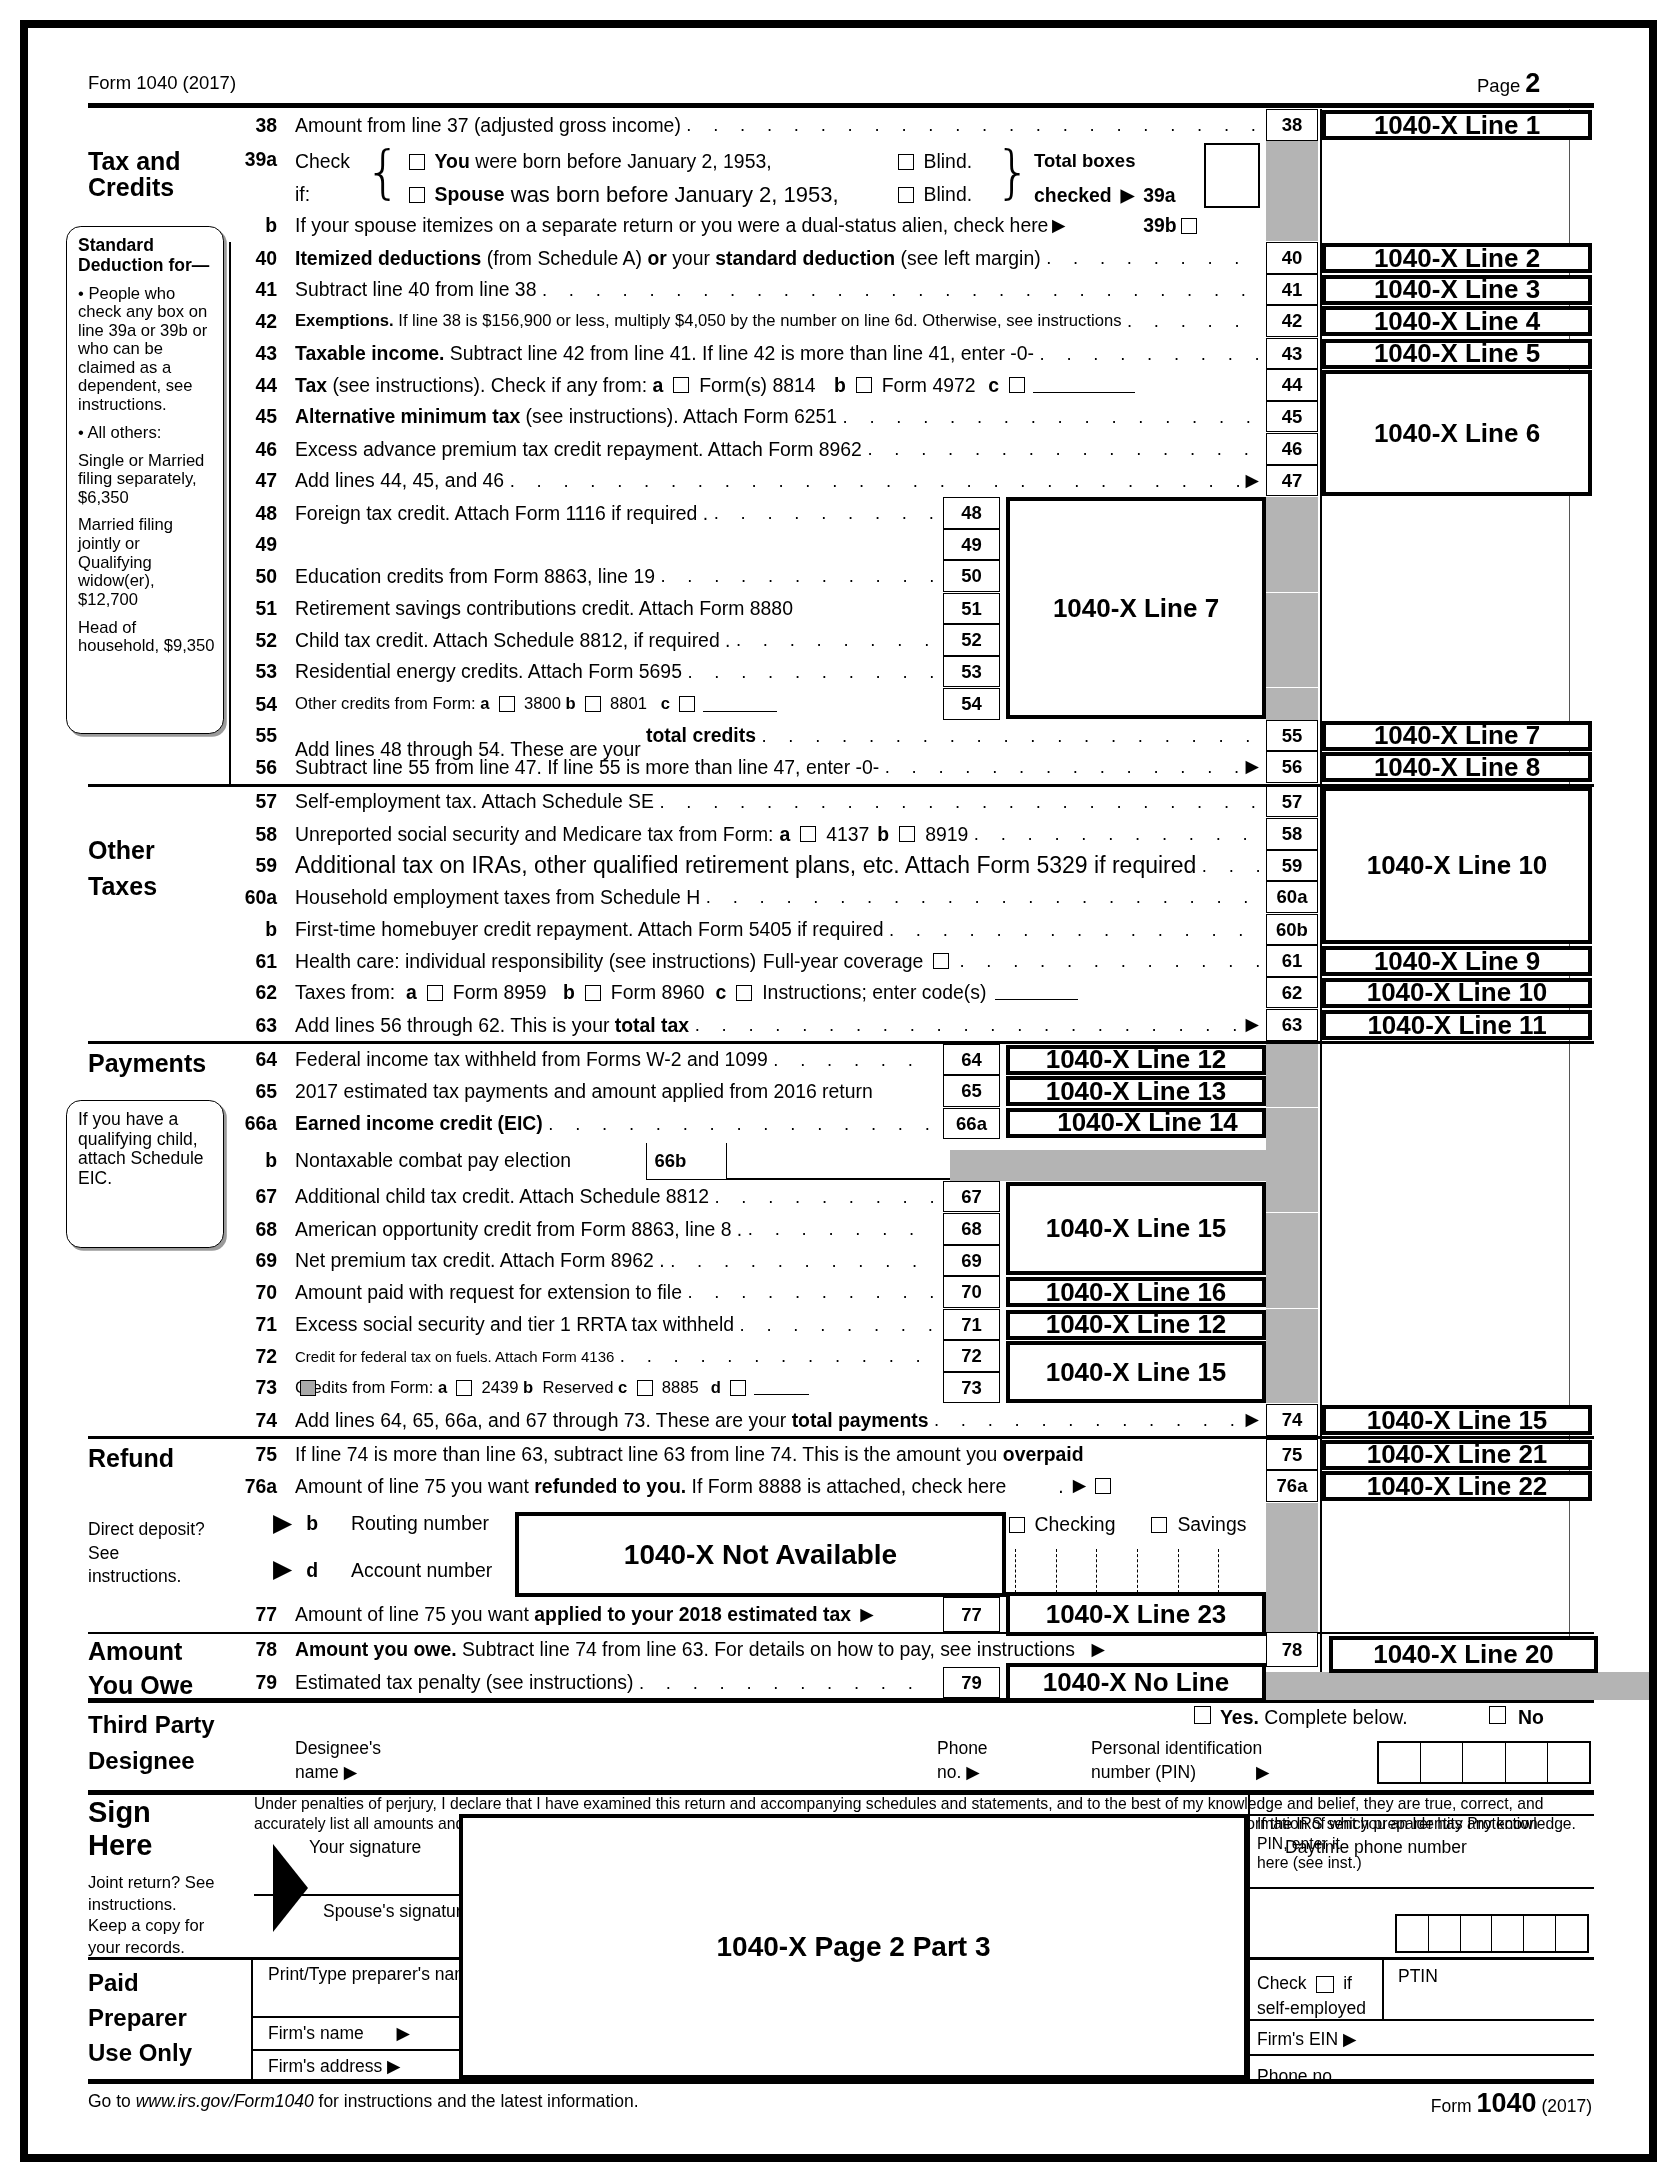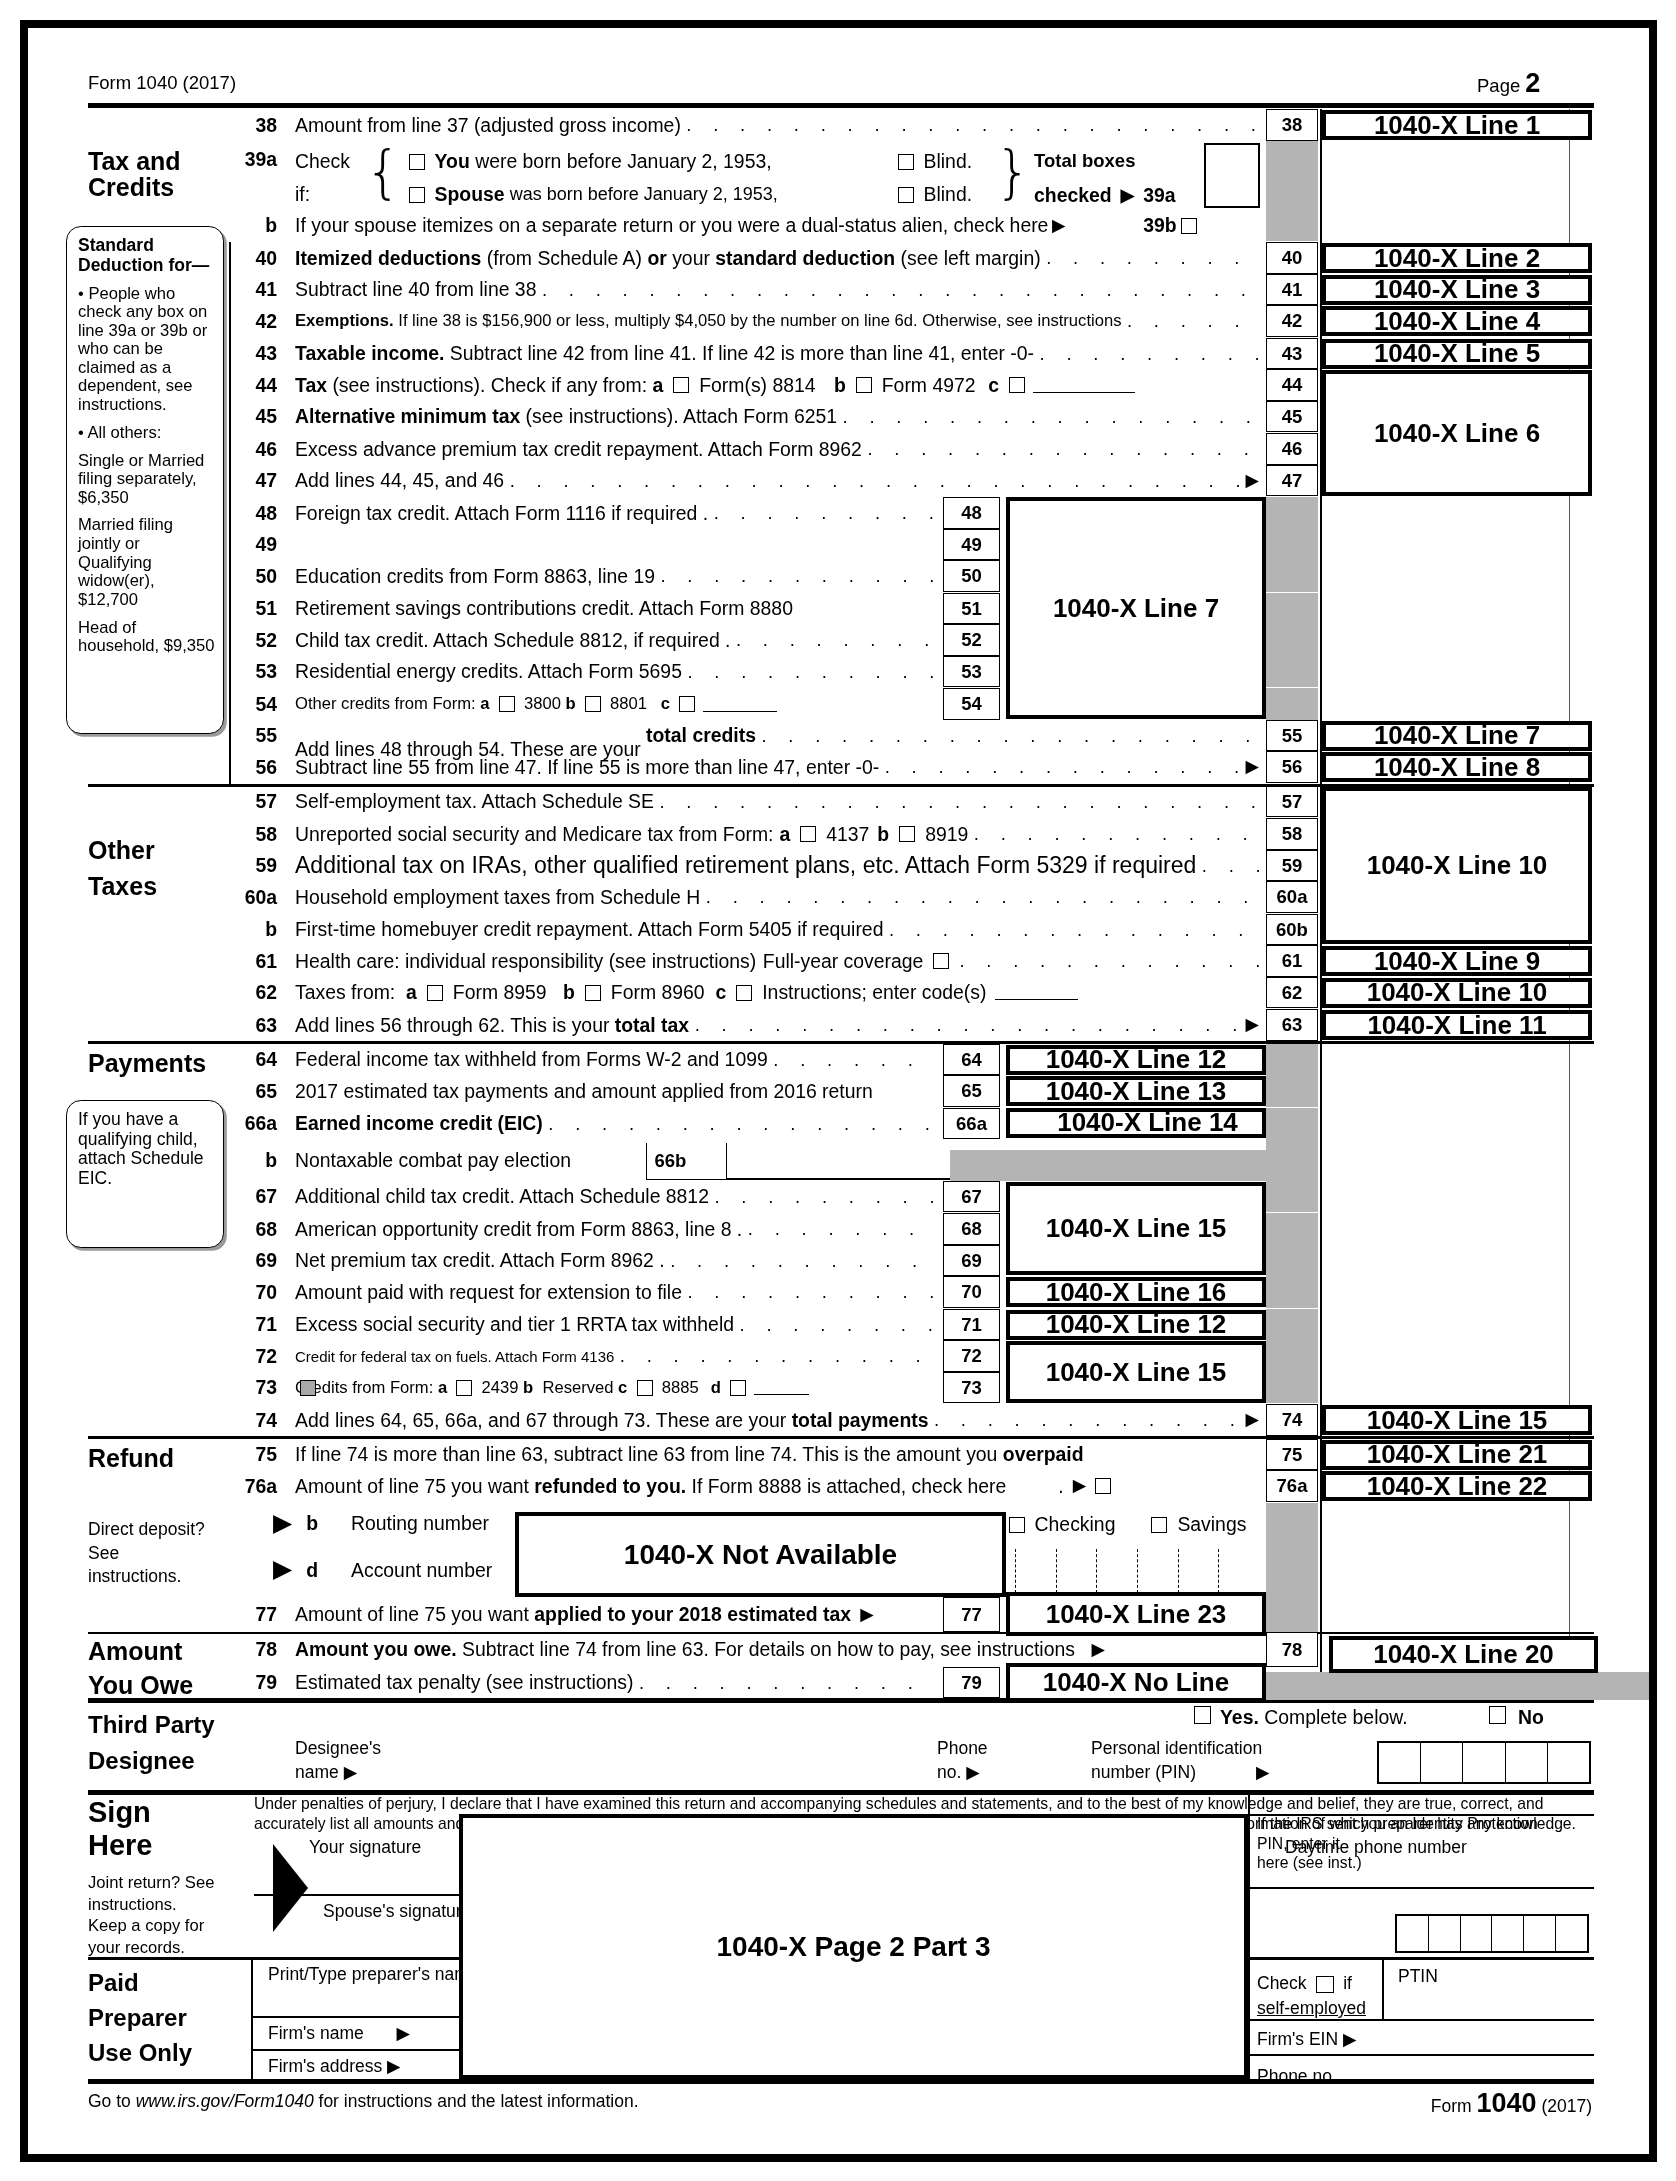--- a/index.html
+++ b/index.html
@@ -147,21 +147,21 @@
     <span>Firm's name</span> <span class="arrowch" style="margin-left:28px;">▶</span>
   </div>
   <div class="abs" style="left:268px;top:2056px;font-size:17.5px;">
     <span>Firm's address</span> <span class="arrowch">▶</span>
   </div>
   <div class="abs" style="left:1257px;top:1973px;font-size:17.5px;">
     <span>Check</span>
     <span class="checkbox" style="width:15.7px;height:15.7px;"></span>
     <span>if</span>
   </div>
-  <div class="abs" style="left:1257px;top:1998px;font-size:17.5px;text-decoration:underline;">self-employed</div>
+  <div class="abs" style="left:1257px;top:1998px;font-size:17.5px;">self-employed</div>
   <div class="abs" style="left:1398px;top:1966px;font-size:17.5px;">PTIN</div>
   <div class="abs" style="left:1257px;top:2029px;font-size:17.5px;">
     <span>Firm's EIN</span> <span class="arrowch">▶</span>
   </div>
   <div class="abs" style="left:1257px;top:2066px;font-size:17.5px;">Phone no.</div>
 
   <div class="abs" style="left:88px;top:2091px;font-size:17.5px;">
     <span>Go to </span><span class="i">www.irs.gov/Form1040</span><span> for instructions and the latest information.</span>
   </div>
   <div class="abs" style="right:85px;top:2088px;font-size:17.5px;">
@@ -571,21 +571,21 @@
       <span style="white-space: pre; font-size: 19.4px;"> were born before January 2, 1953,</span>
     </div>
     <div style="position: absolute; left: 893px; top: 146px; height: 31px; display: flex; align-items: center; font-size: 19.4px;">
       <span class="checkbox"></span>
       <span style="white-space: pre; font-size: 19.4px;"> Blind.</span>
     </div>
     <div style="position: absolute; left: 404px; top: 179px; height: 31px; display: flex; align-items: center; font-size: 19.4px;">
       <span class="checkbox"></span>
       <span style="white-space: pre; font-size: 19.4px;"> </span>
       <span style="white-space: pre; font-size: 19.4px; font-weight: bold;">Spouse</span>
-      <span style="white-space: pre; font-size: 18px;"> was born before January 2, 1953,</span>
+      <span style="white-space: pre; font-size: 22px;"> was born before January 2, 1953,</span>
     </div>
     <div style="position: absolute; left: 893px; top: 179px; height: 31px; display: flex; align-items: center; font-size: 19.4px;">
       <span class="checkbox"></span>
       <span style="white-space: pre; font-size: 19.4px;"> Blind.</span>
     </div>
     <div style="position: absolute; left: 995px; top: 138px; font-size: 57px; font-weight: 200; font-family: &quot;DejaVu Sans&quot;, sans-serif;">}</div>
     <div style="position: absolute; left: 1034px; top: 150px; font-size: 18.5px; font-weight: bold;">Total boxes</div>
     <div style="position: absolute; left: 1034px; top: 184px; font-size: 18.5px; font-weight: bold; display: flex; align-items: center;">
       <span style="white-space: pre; font-size: 19.4px; font-weight: bold;">checked </span>
       <span class="arrowch" style="margin: 0px 3.7px;">▶</span>

